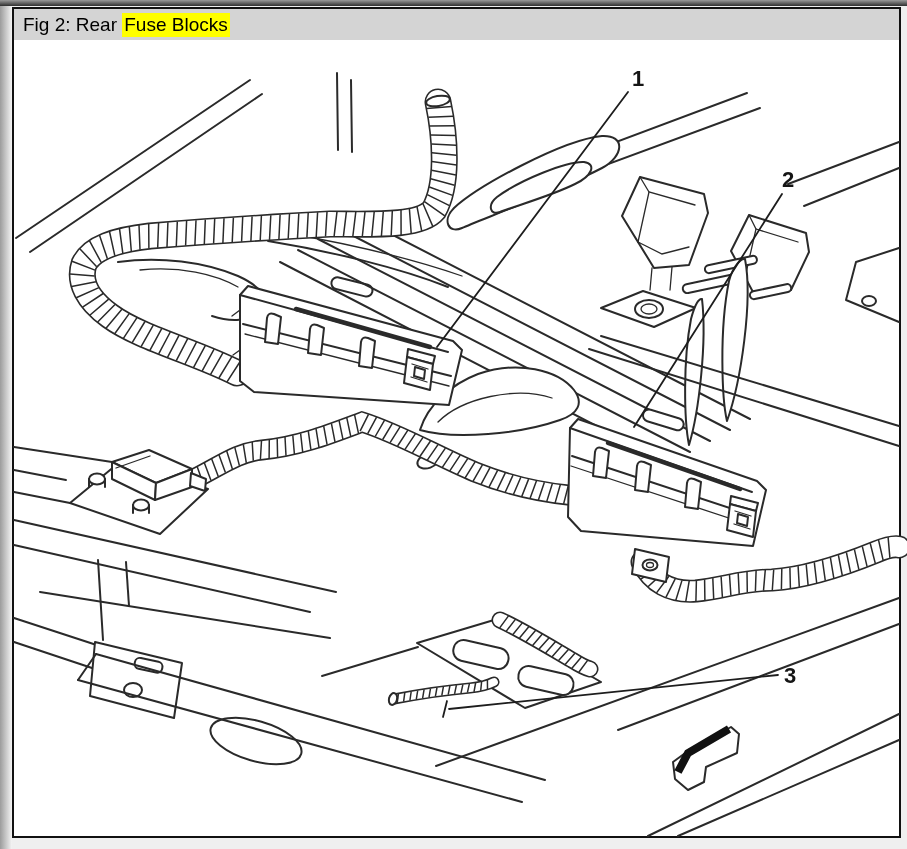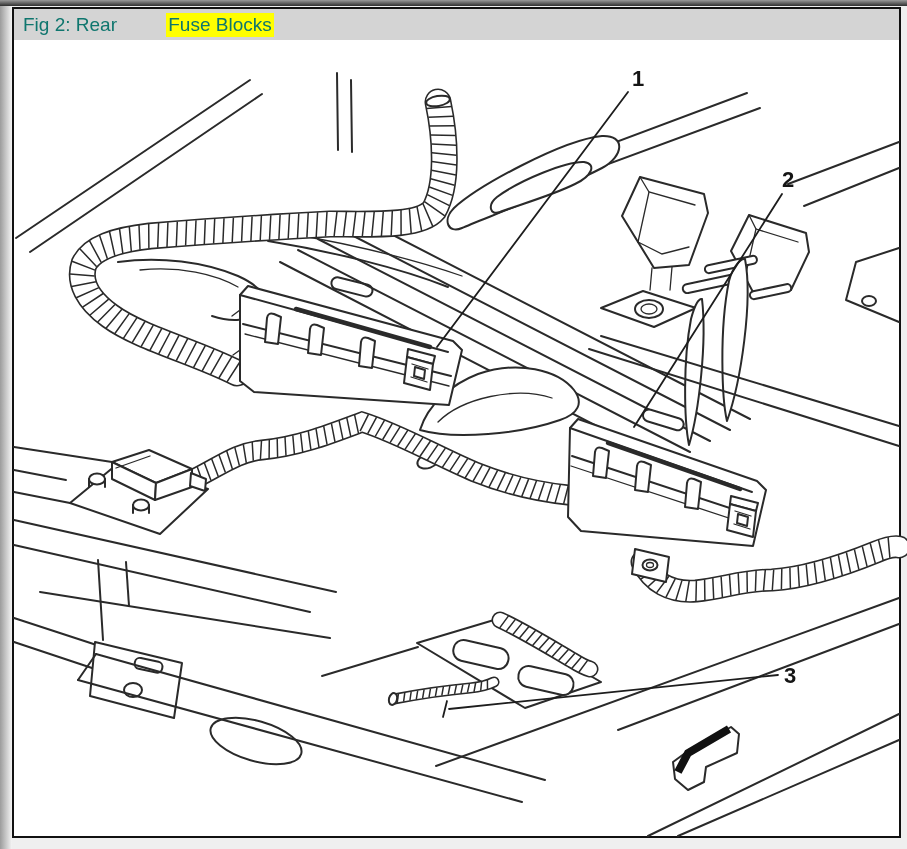--- a/index.html
+++ b/index.html
@@ -18,27 +18,26 @@
   }
   .frame{
     position:absolute;left:12px;top:7px;width:889px;height:831px;
     border:2px solid #111111;background:#ffffff;box-sizing:border-box;
   }
   .caption-bar{
     position:absolute;left:0;top:0;right:0;height:31px;
     background:#d4d4d4;
     display:flex;align-items:center;
     padding-left:9px;
-    font-size:19px;color:#0f766e;
+    font-size:19px;color:#000000;
     white-space:pre;
   }
   .caption-bar .hl{
     background:#ffff00;
     padding:1px 2px;
-    margin-left:44px;
   }
   svg#fig{position:absolute;left:0;top:0;pointer-events:none;}
   #fig .ln{stroke:#2a2a2a;stroke-width:2;fill:none;stroke-linecap:round;stroke-linejoin:round;}
   #fig .wf{stroke:#2a2a2a;stroke-width:2;fill:#ffffff;stroke-linejoin:round;}
   #fig .thick{stroke:#2a2a2a;stroke-width:4.5;fill:none;stroke-linecap:round;}
   #fig .thin{stroke:#2a2a2a;stroke-width:1.3;fill:none;stroke-linecap:round;}
   #fig .leader{stroke:#1d1d1d;stroke-width:1.8;fill:none;stroke-linecap:round;}
   #fig text{font-family:"Liberation Sans",sans-serif;font-weight:bold;font-size:22px;fill:#151515;}
 </style>
 </head>

